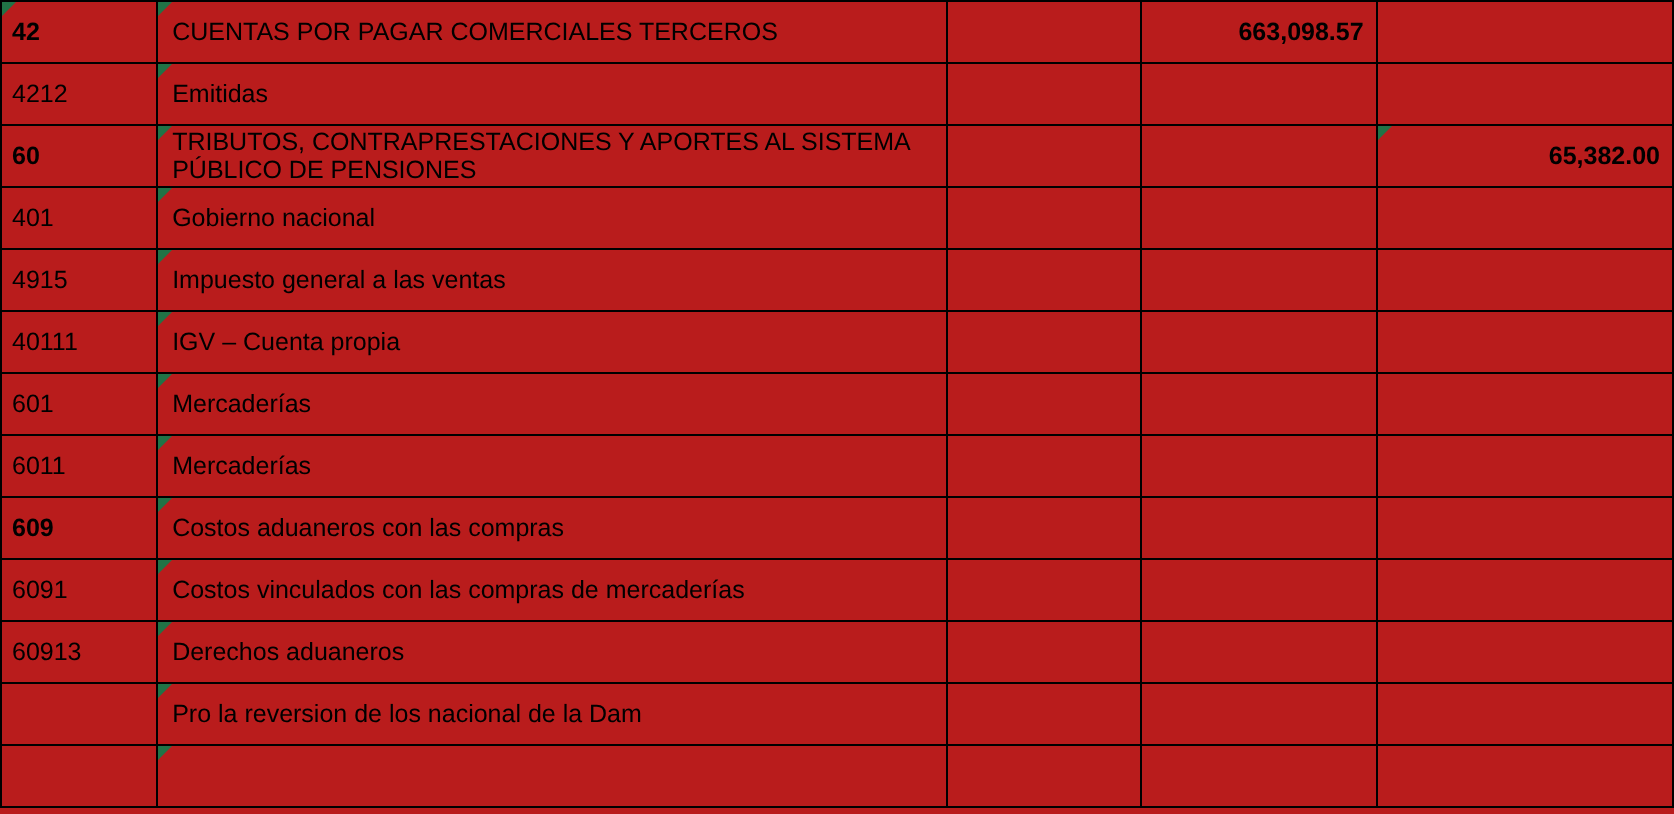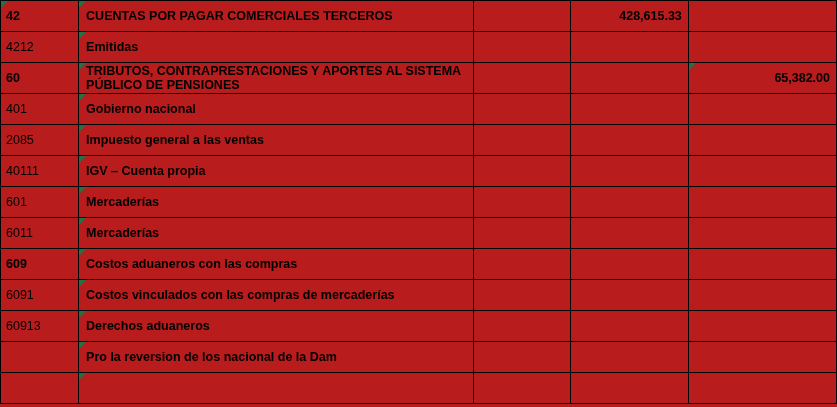--- a/index.html
+++ b/index.html
@@ -47,21 +47,21 @@
     align-items: center;
     box-sizing: border-box;
   }
   .code .cell-inner {
     padding-left: 5px;
     justify-content: flex-start;
   }
   .desc .cell-inner {
     padding-left: 7px;
     justify-content: flex-start;
-    font-weight: bold;
+    font-weight: normal;
   }
   .num .cell-inner {
     padding-right: 6px;
     justify-content: flex-end;
     font-weight: bold;
   }
   .empty .cell-inner { }
 
   .bold { font-weight: bold; }
   .normal { font-weight: normal; }
@@ -113,21 +113,21 @@
             <span class="txt">CUENTAS POR PAGAR COMERCIALES TERCEROS</span>
           </div>
         </td>
         <td class="empty">
           <div class="cell-inner">
               <span class="txt"></span>
             </div>
         </td>
         <td class="num">
           <div class="cell-inner">
-              <span class="txt">428,615.33</span>
+              <span class="txt">663,098.57</span>
             </div>
         </td>
         <td class="num">
           <div class="cell-inner">
               <span class="txt"></span>
             </div>
         </td>
       </tr>
 
       <tr>
@@ -214,21 +214,21 @@
         <td class="num">
           <div class="cell-inner">
               <span class="txt"></span>
             </div>
         </td>
       </tr>
 
       <tr>
         <td class="code">
           <div class="cell-inner normal">
-              <span class="txt">2085</span>
+              <span class="txt">4915</span>
             </div>
         </td>
         <td class="desc">
           <div class="cell-inner">
             <span class="tri-tl"></span>
             <span class="txt">Impuesto general a las ventas</span>
           </div>
         </td>
         <td class="empty">
           <div class="cell-inner">

